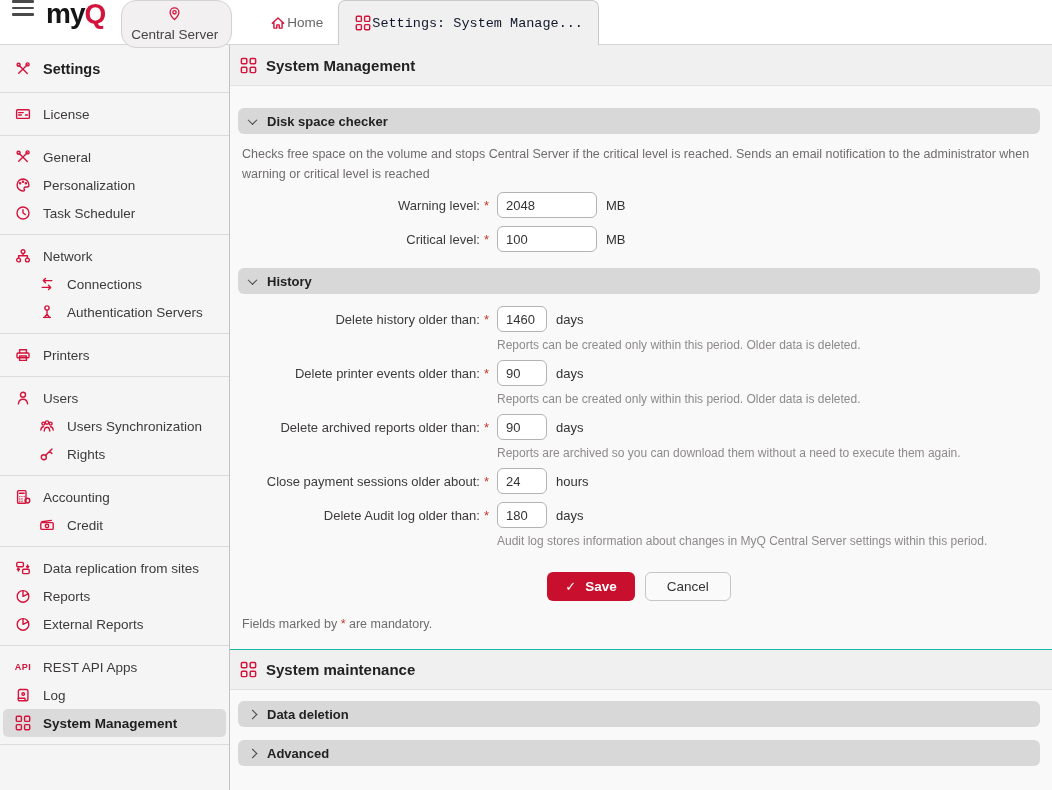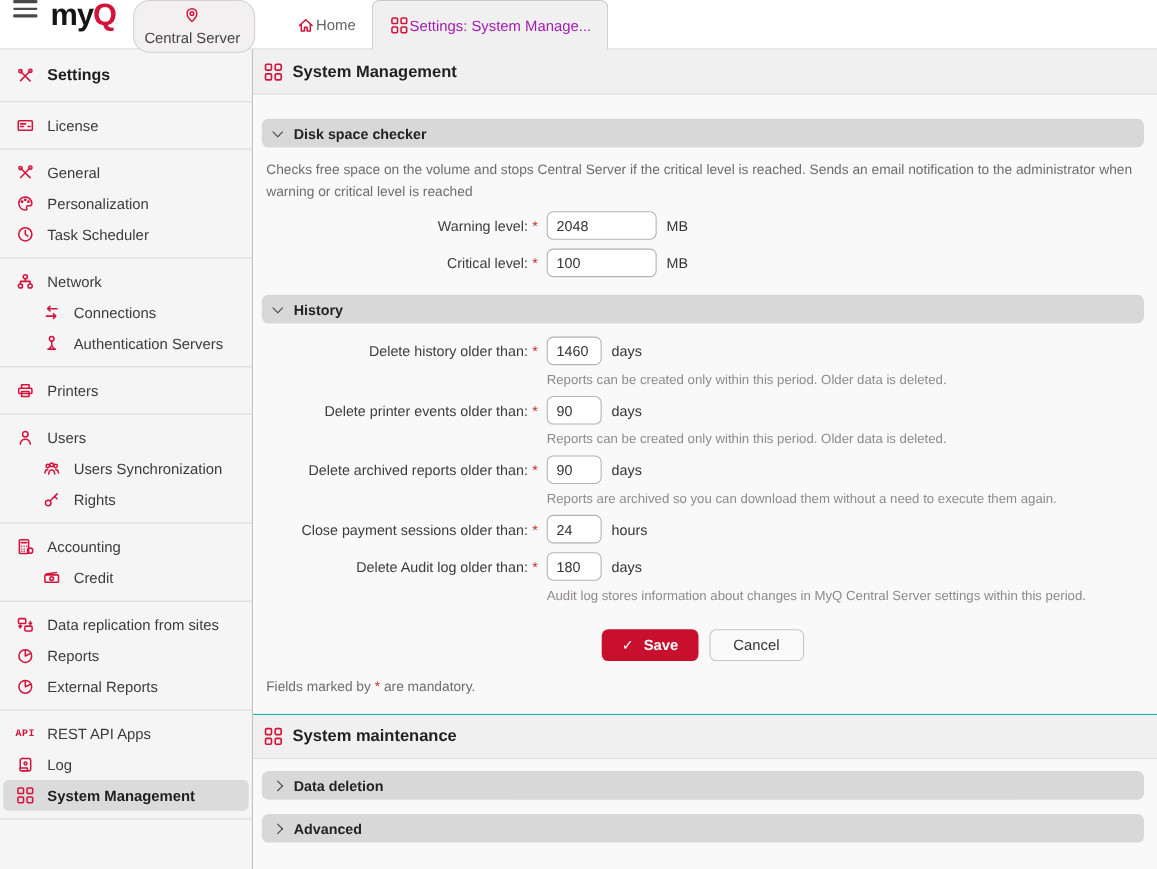--- a/index.html
+++ b/index.html
@@ -15,41 +15,41 @@
   .logo { font-size:28px; font-weight:bold; letter-spacing:-1px; margin-right:16px; line-height:1; }
   .logo .my { color:#151515; }
   .logo .q  { color:#d3133b; }
   .server-pill { display:flex; align-items:center; gap:6px; background:#f2f0f0;
     border:1px solid #d4d1d1; border-radius:15px; padding:5px 13px 5px 9px;
     color:#444; font-size:13.5px; cursor:pointer;flex-direction:column; }
   .tab { display:flex; align-items:center; gap:0; padding:0 15px; height:45px;
     color:#666; font-size:13.5px; cursor:pointer; }
   .tab-home { margin-left:22px; }
   .tab-active { background:#f1f0f0; border:1px solid #cbc9c9; border-bottom:none;
-    border-radius:7px 7px 0 0; color:#a21caf; margin-bottom:-1px; height:45px; z-index:2; }
+    border-radius:7px 7px 0 0; color:#0f172a; margin-bottom:-1px; height:45px; z-index:2;font-family:Liberation Mono, monospace; }
   .icn { display:inline-flex; width:18px; justify-content:center; align-items:center;
     color:#d3133b; flex:none; }
   .icn svg { display:block; }
   .icn svg * { fill:none; stroke:currentColor; stroke-width:1.4;
     stroke-linecap:round; stroke-linejoin:round; }
 
   
   .layout { display:flex; height:745px; }
 
   
   .sidebar { width:230px; background:#f6f5f5; border-right:1px solid #c3c1c1;
     padding-top:8px; flex:none; }
   .side-item { display:flex; align-items:center; gap:11px; height:28px;
     padding:0 8px 0 11px; margin:0 3px; border-radius:5px; color:#3c3a3a;
     font-size:13.5px; cursor:pointer; white-space:nowrap; }
   .side-item.header { font-weight:bold; font-size:14.5px; color:#1e1e1e; height:32px; cursor:default; }
   .side-item.indent { padding-left:35px; }
   .side-item.selected { background:#dcdbdb; font-weight:bold; color:#1e1e1e; }
   .side-div { border-top:1px solid #dcdada; margin:7px 0; }
-  .api-txt { font-weight:bold; font-size:9px; color:#d3133b; letter-spacing:.5px;font-family:Liberation Mono, monospace; }
+  .api-txt { font-weight:bold; font-size:9px; color:#d3133b; letter-spacing:.5px; }
 
   
   .main { flex:1; background:#faf9f9; display:flex; flex-direction:column; overflow:hidden; }
   .main-band { background:#f1f0f0; border-bottom:1px solid #e2e0e0; height:41px;
     display:flex; align-items:center; gap:9px; padding:0 12px 0 9px; flex:none; }
   .main-band.bordered-top { border-top:1px solid #14b8a6; }
   .band-title { font-weight:bold; font-size:15px; color:#222; }
 
   .content { padding:10px 12px 8px 8px; }
   .secbar { background:#d9d8d8; border-radius:6px; height:26px; display:flex;
@@ -398,21 +398,21 @@
       <div class="fhelp">Reports can be created only within this period. Older data is deleted.</div>
 
       <div class="frow">
         <span class="flabel"><span>Delete archived reports older than:</span><span class="ast">*</span></span>
         <input class="fld fld-w50" value="90" style="">
         <span class="unit">days</span>
       </div>
       <div class="fhelp">Reports are archived so you can download them without a need to execute them again.</div>
 
       <div class="frow">
-        <span class="flabel"><span>Close payment sessions older than:</span><span class="ast">*</span></span>
+        <span class="flabel"><span>Close payment sessions older about:</span><span class="ast">*</span></span>
         <input class="fld fld-w50" value="24" style="">
         <span class="unit">hours</span>
       </div>
 
       <div class="frow">
         <span class="flabel"><span>Delete Audit log older than:</span><span class="ast">*</span></span>
         <input class="fld fld-w50" value="180" style="">
         <span class="unit">days</span>
       </div>
       <div class="fhelp">Audit log stores information about changes in MyQ Central Server settings within this period.</div>

